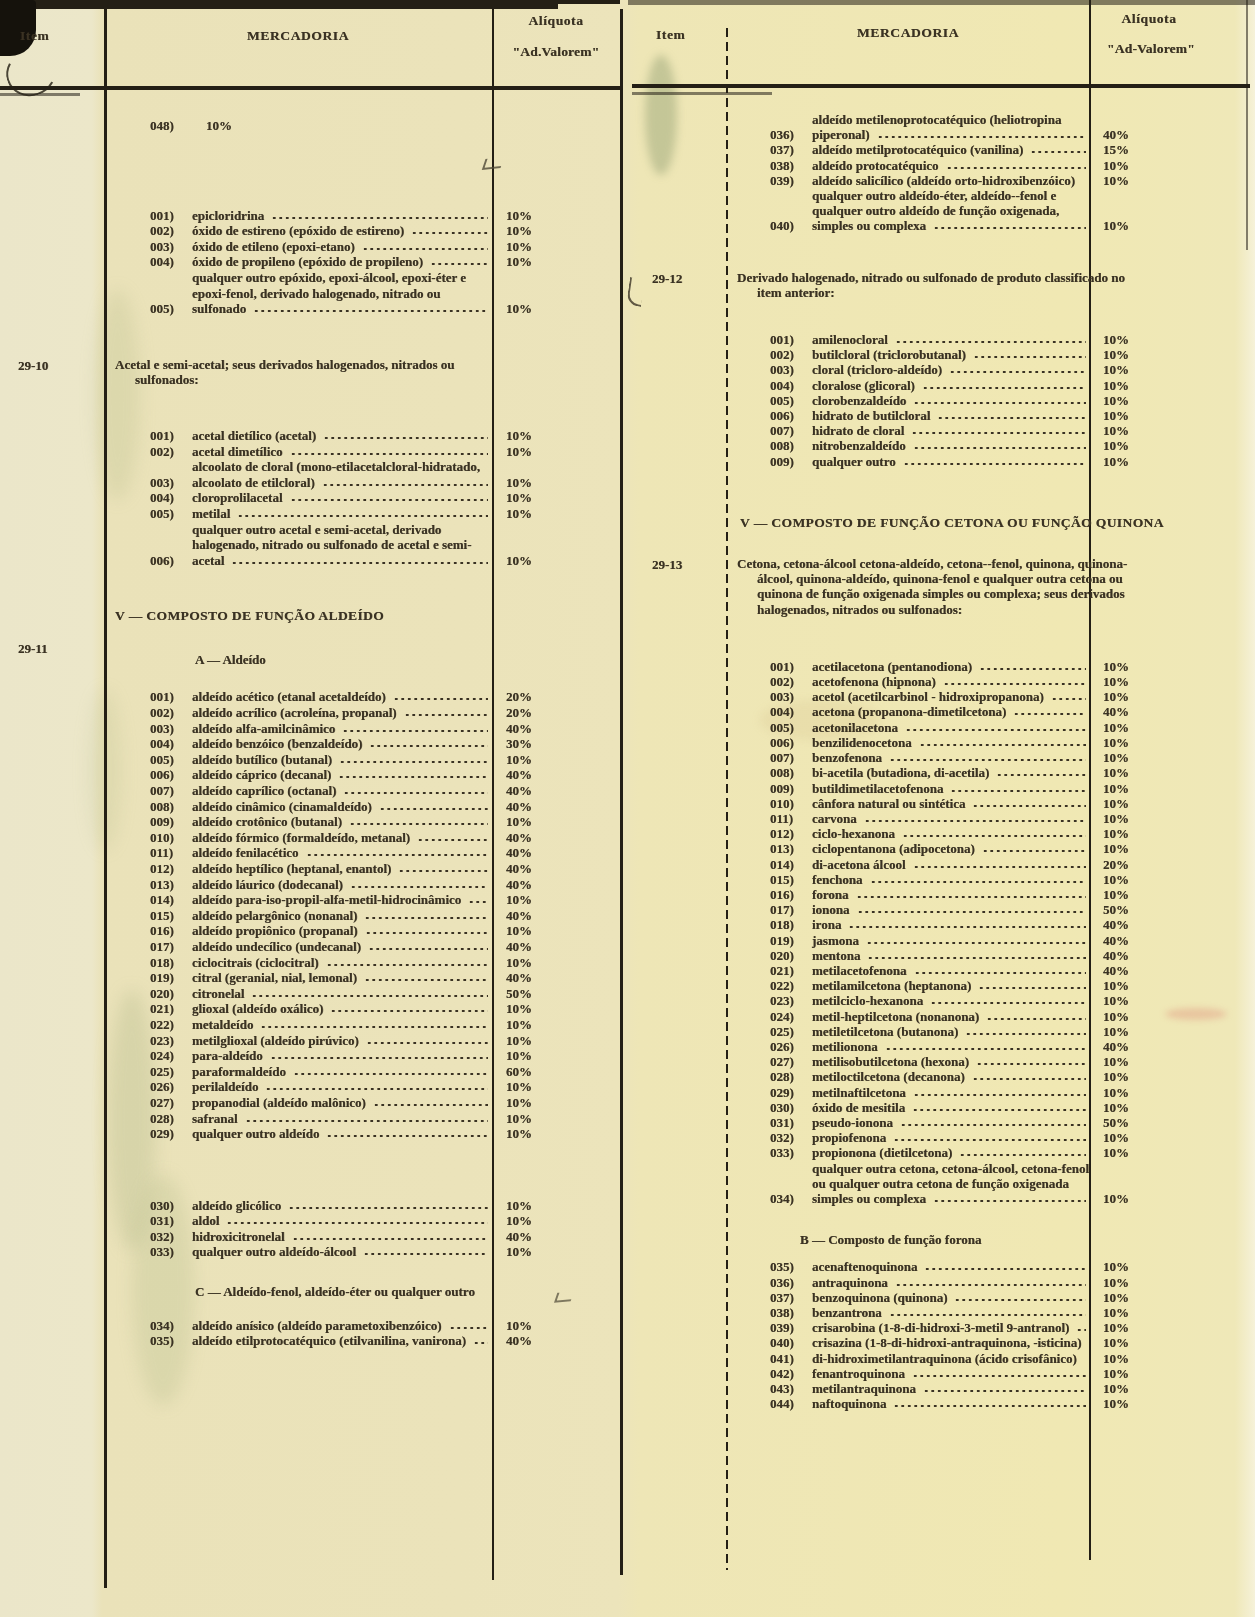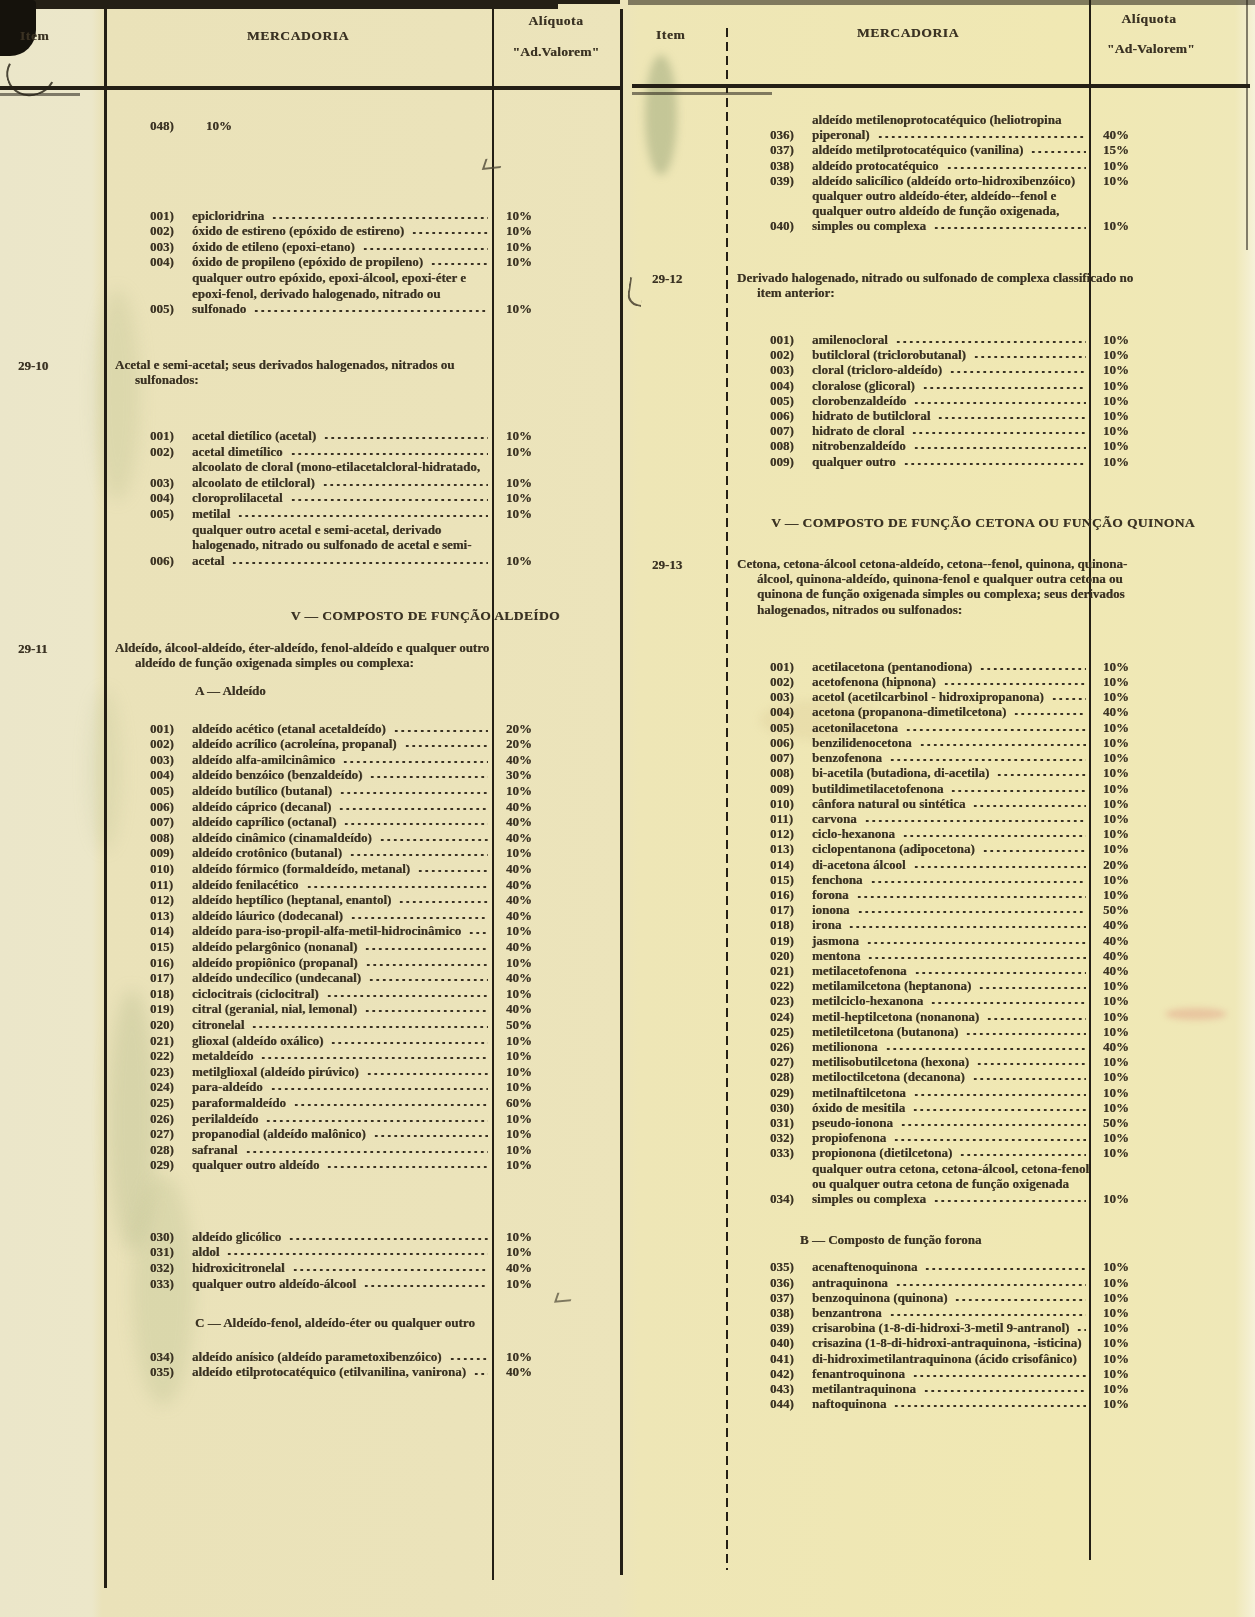--- a/index.html
+++ b/index.html
@@ -35,21 +35,21 @@
   .leader{position:absolute;height:4px;
     background-image:radial-gradient(circle,#3a3223 1.25px,rgba(0,0,0,0) 1.5px);
     background-size:6.5px 4px;background-repeat:repeat-x;background-position:left center;}
   .item-block{position:relative;}
   .tbl-left .item-block{padding-left:115px;padding-right:123px;}
   .tbl-right .item-block{padding-left:117px;padding-right:108px;}
   .item-code{position:absolute;top:1px;font-weight:700;}
   .tbl-left .item-code{left:18px;}
   .tbl-right .item-code{left:32px;}
   .item-text{padding-left:20px;text-indent:-20px;}
-  .section{font-size:13.5px;letter-spacing:.4px;text-align:right;}
+  .section{font-size:13.5px;letter-spacing:.4px;}
   .tbl-left .section{padding-left:115px;padding-right:60px;}
   .tbl-right .section{padding-left:155px;text-indent:-35px;padding-right:60px;}
   .sub{}
   .tbl-left .sub{padding-left:225px;text-indent:-30px;padding-right:100px;}
   .tbl-right .sub{padding-left:180px;padding-right:60px;}
   
   .stain{position:absolute;border-radius:50%;pointer-events:none;}
   .blur8{filter:blur(8px);} .blur4{filter:blur(4px);} .blur3{filter:blur(3px);}
   .mark{position:absolute;pointer-events:none;}
 </style>
@@ -161,21 +161,20 @@
       <div class="entry">
         <span class="num">006)</span>
         <div class="desc">qualquer outro acetal e semi-acetal, derivado halogenado, nitrado ou sulfonado de acetal e semi-acetal<i class="eol"></i><i class="leader" style="left: 39.4844px; top: 39.1875px; width: 256.516px;"></i></div>
         <span class="rate">10%</span>
       </div>
       <div class="gap" style="height: 40px;"></div>
       <div class="section">V — COMPOSTO DE FUNÇÃO ALDEÍDO</div>
       <div class="gap" style="height: 16px;"></div>
       <div class="item-block">
         <span class="item-code">29-11</span>
-        <div class="item-text">Aldeído, álcool-aldeído, éter-aldeído, fenol-aldeído e qualquer outro aldeído de função oxigenada simples ou complexa:</div>
       </div>
       <div class="gap" style="height: 12px;"></div>
       <div class="sub">A — Aldeído</div>
       <div class="gap" style="height: 22px;"></div>
       <div class="entry">
         <span class="num">001)</span>
         <div class="desc">aldeído acético (etanal acetaldeído)<i class="eol"></i><i class="leader" style="left: 200.891px; top: 8px; width: 95.1094px;"></i></div>
         <span class="rate">20%</span>
       </div>
       <div class="entry">
@@ -377,21 +376,21 @@
         <span class="rate">10%</span>
       </div>
       <div class="entry">
         <span class="num">040)</span>
         <div class="desc">qualquer outro aldeído-éter, aldeído--fenol e qualquer outro aldeído de função oxigenada, simples ou complexa<i class="eol"></i><i class="leader" style="left: 121.125px; top: 38.4062px; width: 152.875px;"></i></div>
         <span class="rate">10%</span>
       </div>
       <div class="gap" style="height: 36px;"></div>
       <div class="item-block">
         <span class="item-code">29-12</span>
-        <div class="item-text">Derivado halogenado, nitrado ou sulfonado de complexa classificado no item anterior:</div>
+        <div class="item-text">Derivado halogenado, nitrado ou sulfonado de produto classificado no item anterior:</div>
       </div>
       <div class="gap" style="height: 32px;"></div>
       <div class="entry">
         <span class="num">001)</span>
         <div class="desc">amilenocloral<i class="eol"></i><i class="leader" style="left: 82.8281px; top: 8px; width: 191.172px;"></i></div>
         <span class="rate">10%</span>
       </div>
       <div class="entry">
         <span class="num">002)</span>
         <div class="desc">butilcloral (triclorobutanal)<i class="eol"></i><i class="leader" style="left: 160.953px; top: 8px; width: 113.047px;"></i></div>

